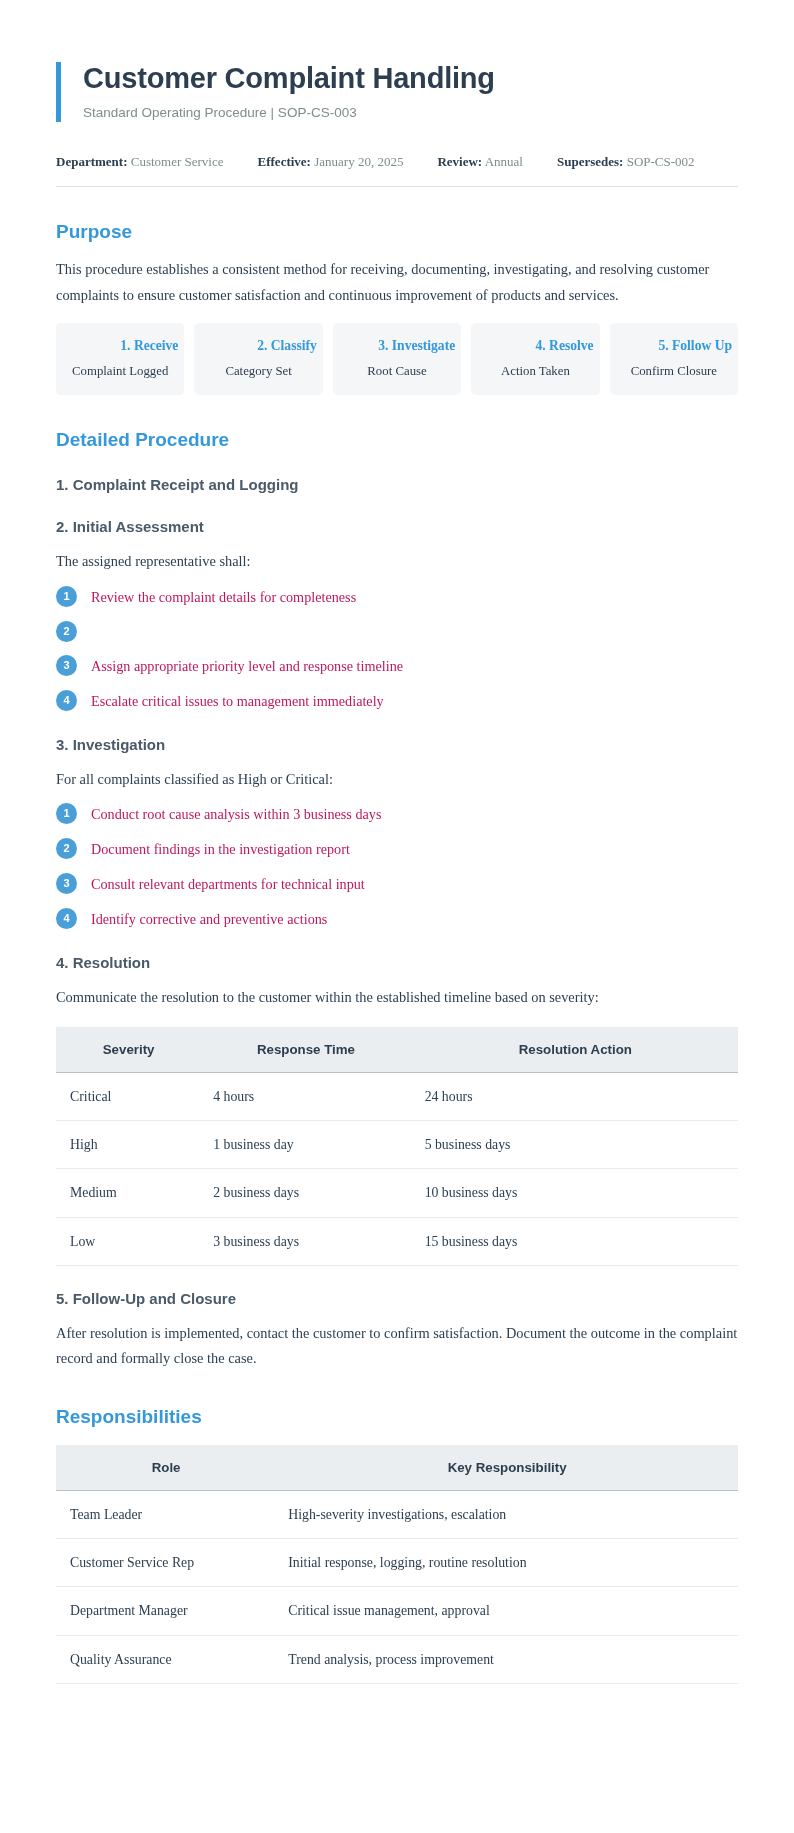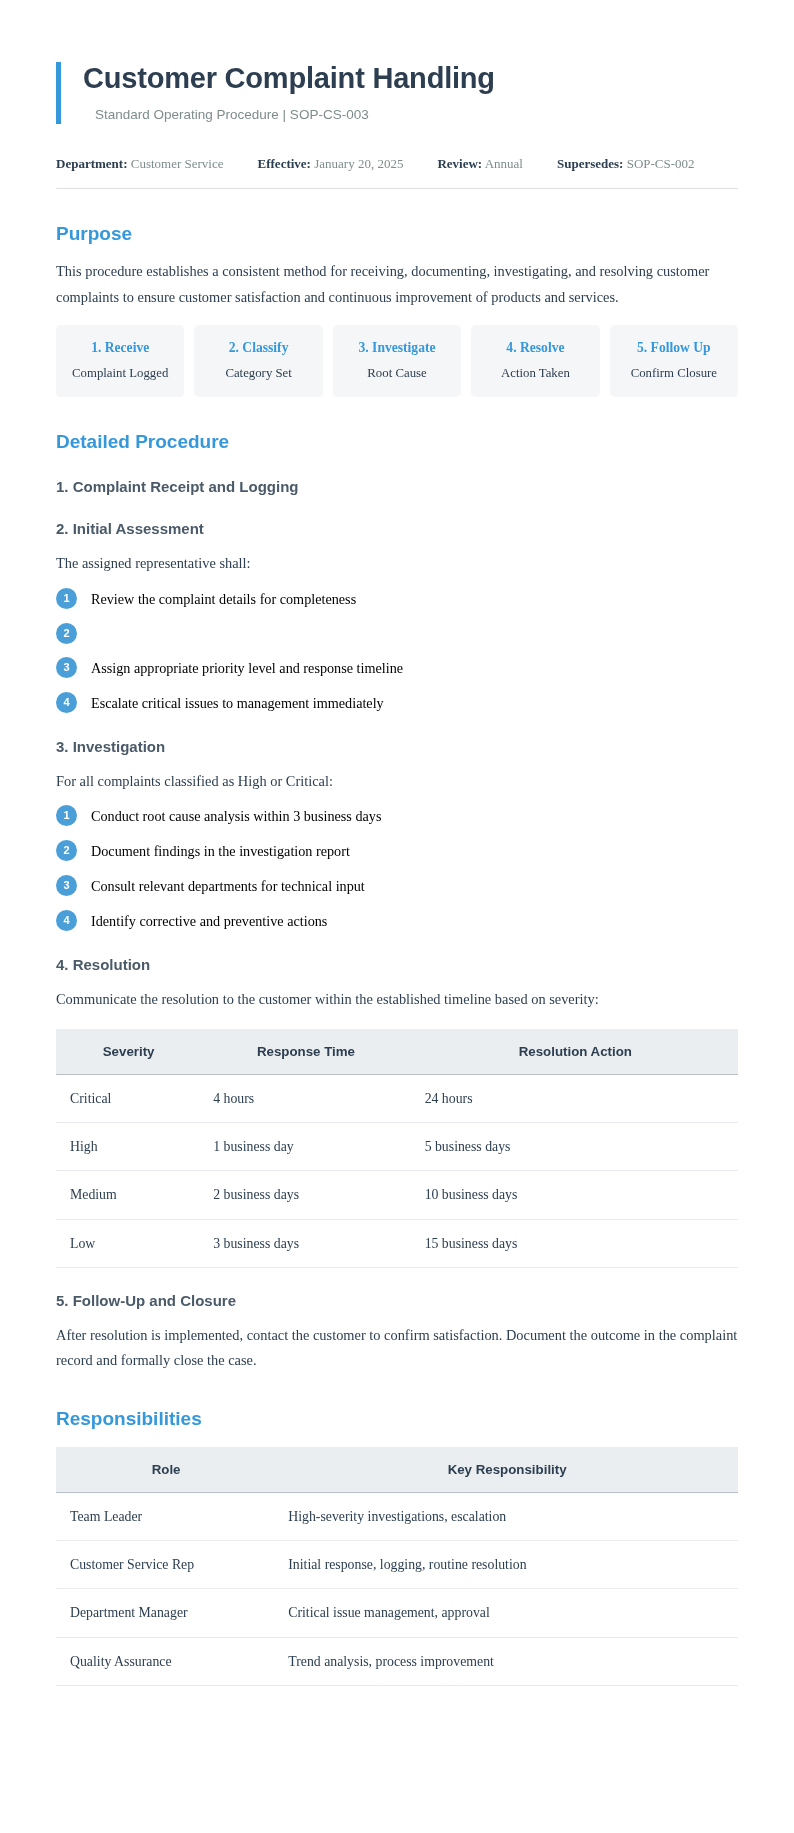--- a/index.html
+++ b/index.html
@@ -33,21 +33,21 @@
     font-weight: bold;
     color: #2c3e50;
     letter-spacing: -0.2px;
     margin: 0 0 10px 0;
     line-height: 1.12;
   }
   .doc-subtitle {
     font-family: "Liberation Sans", sans-serif;
     font-size: 13.5px;
     color: #7f8c8d;
-    margin: 12px;
+    margin: 0;
     line-height: 1.3;
   }
 
   
   .meta-row {
     margin-top: 30px;
     padding-bottom: 14px;
     border-bottom: 1px solid #dcdfe3;
     display: flex;
     flex-wrap: wrap;
@@ -102,20 +102,21 @@
     border-radius: 5px;
     padding: 14px 6px 15px 6px;
     text-align: center;
   }
   .flow-step {
     font-size: 13.6px;
     font-weight: bold;
     color: #3498db;
     line-height: 1.3;
     margin-bottom: 9px;
+    text-align: right;
   }
   .flow-desc {
     font-size: 12.8px;
     color: #2c3e50;
     line-height: 1.3;
   }
 
   
   .num-list { margin: 10px 0 4px 0; }
   .num-item {
@@ -133,21 +134,21 @@
     font-family: "Liberation Sans", sans-serif;
     font-size: 11px;
     font-weight: bold;
     line-height: 21px;
     text-align: center;
     margin-right: 14px;
     margin-top: 1px;
   }
   .num-text {
     font-size: 14.2px;
-    color: #000000;
+    color: #be185d;
     line-height: 1.55;
     padding-top: 1px;
   }
 
   
   table.doc-table {
     width: 100%;
     border-collapse: collapse;
     margin: 16px 0 6px 0;
   }

